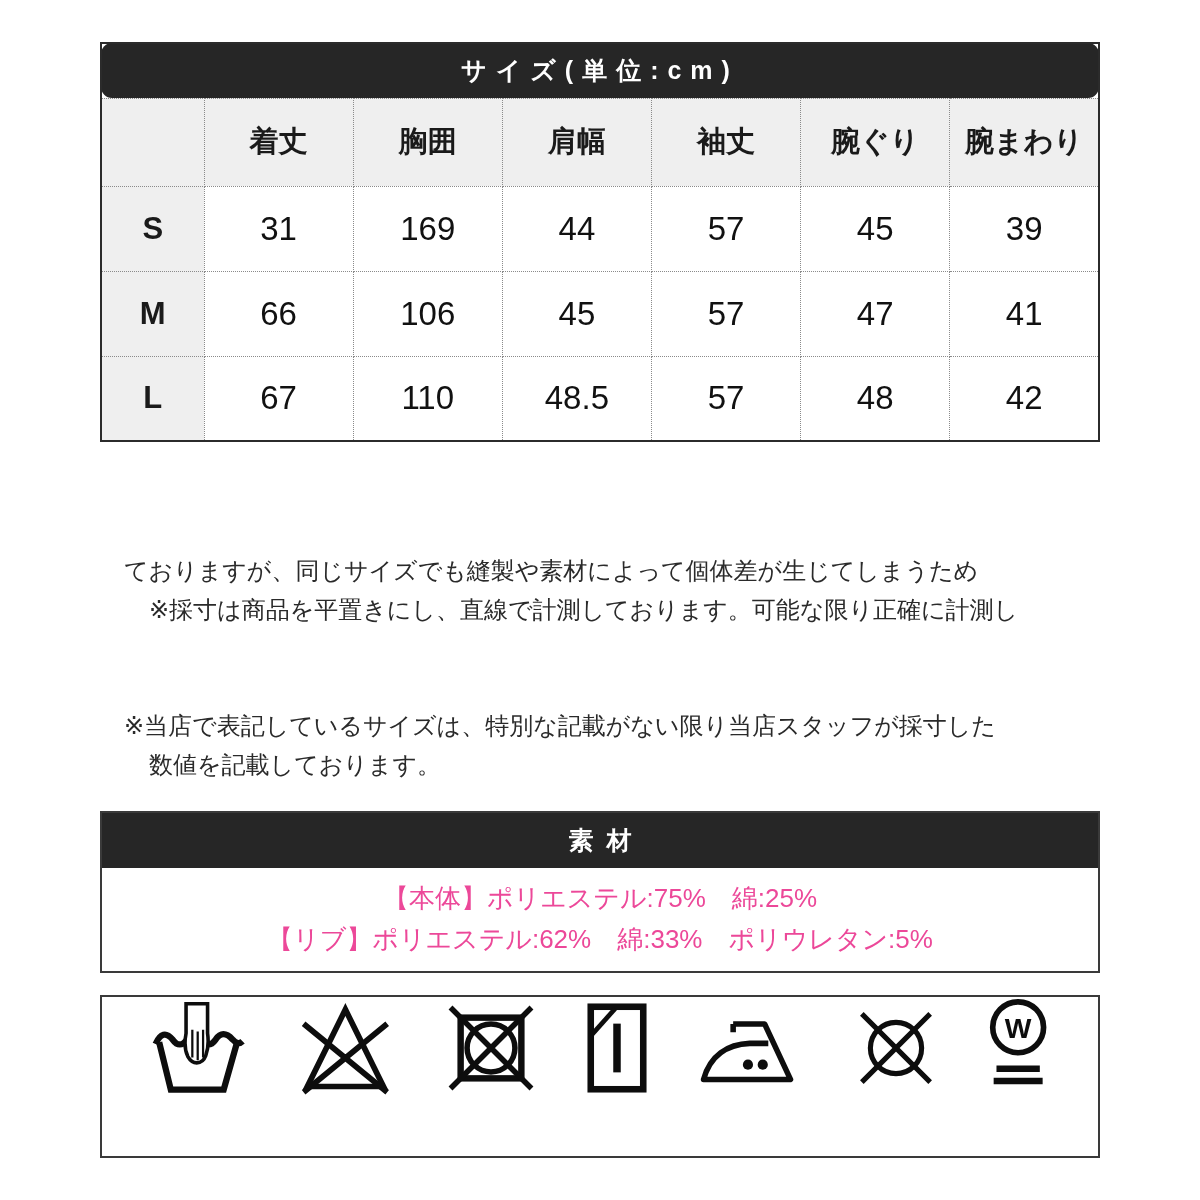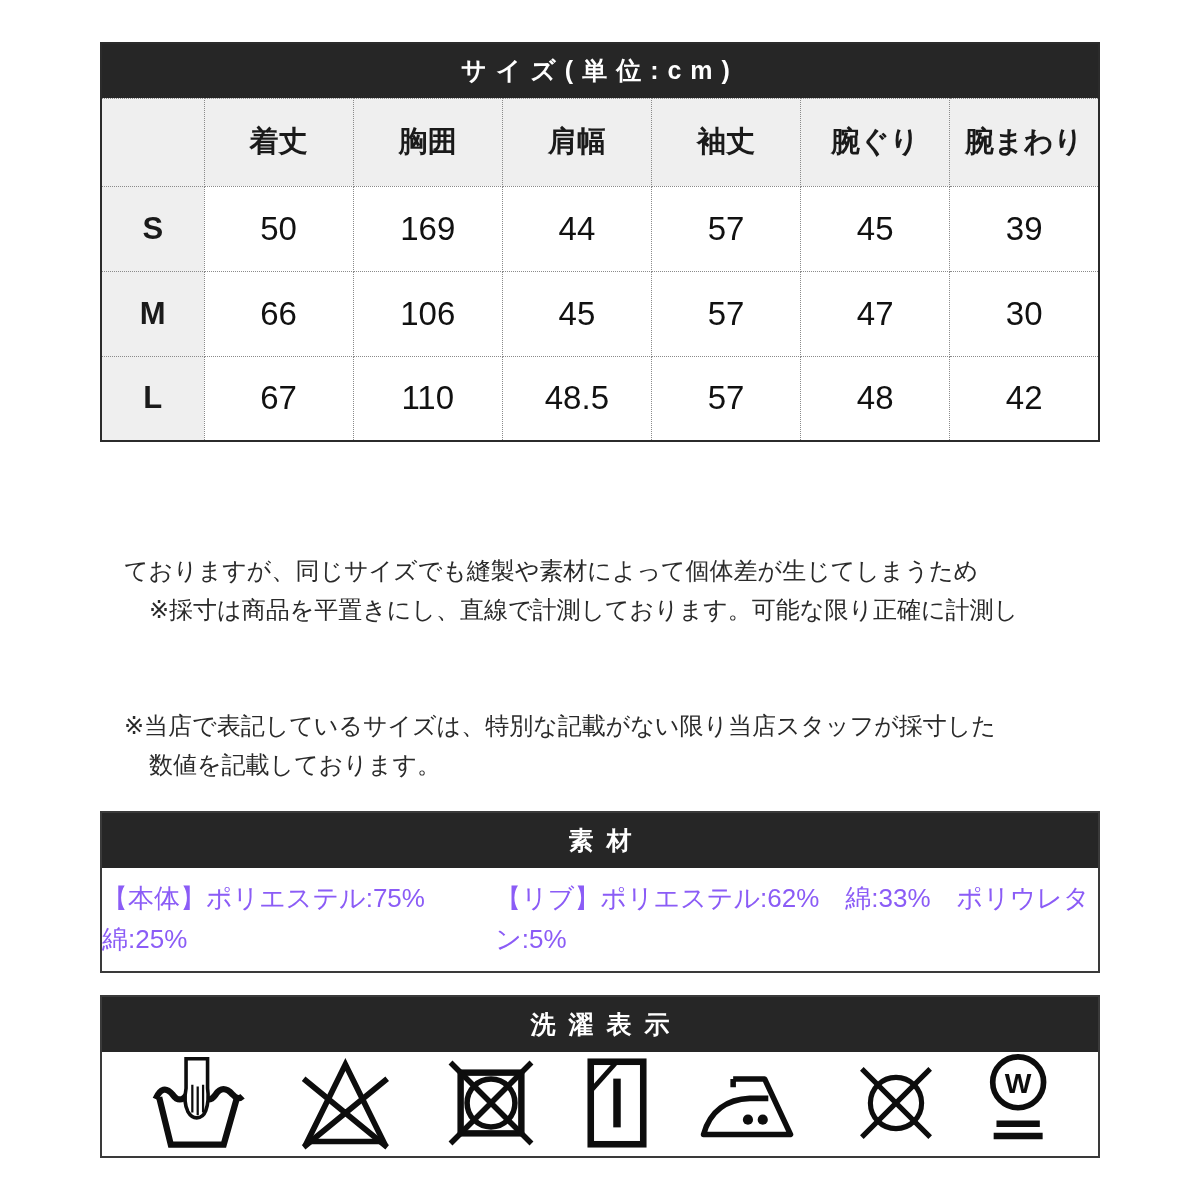--- a/index.html
+++ b/index.html
@@ -23,20 +23,21 @@
   }
   col.c0 { width: 103px; }
   th.title-bar {
     height: 55px;
     background: #262626;
     color: #ffffff;
     font-size: 25px;
     font-weight: bold;
     letter-spacing: 9px;
     text-align: center;
+    border-radius: 11px;
   }
   tr.cols th {
     height: 88px;
     background: #efefef;
     font-size: 29px;
     font-weight: bold;
     text-align: center;
     border: 1px dotted #8a8a8a;
     font-family: Liberation Mono, monospace;
   }
@@ -76,23 +77,23 @@
     color: #ffffff;
     font-size: 25px;
     font-weight: bold;
     letter-spacing: 13px;
     text-indent: 13px;
     display: flex; align-items: center; justify-content: center;
   }
   .material-section { top: 811px; height: 162px; }
   .material-lines {
     height: 101px;
-    display: flex; flex-direction: row;
+    display: flex; flex-direction: column;
     align-items: center; justify-content: center;
-    font-size: 26px; line-height: 41px; color: #8b5cf6;
+    font-size: 26px; line-height: 41px; color: #ec4899;
   }
   .laundry-section { top: 995px; height: 163px; }
   .laundry-icons {
     height: 102px;
     display: flex; align-items: center; justify-content: space-between;
     padding: 0 50px;
   }
   .laundry-icons svg { display: block; }
   .cs { stroke: #0d0d0d; fill: none; }
 </style>
@@ -115,35 +116,35 @@
         <th>胸囲</th>
         <th>肩幅</th>
         <th>袖丈</th>
         <th>腕ぐり</th>
         <th>腕まわり</th>
       </tr>
     </thead>
     <tbody>
       <tr>
         <th>S</th>
-        <td>50</td>
+        <td>31</td>
         <td>169</td>
         <td>44</td>
         <td>57</td>
         <td>45</td>
         <td>39</td>
       </tr>
       <tr>
         <th>M</th>
         <td>66</td>
         <td>106</td>
         <td>45</td>
         <td>57</td>
         <td>47</td>
-        <td>30</td>
+        <td>41</td>
       </tr>
       <tr>
         <th>L</th>
         <td>67</td>
         <td>110</td>
         <td>48.5</td>
         <td>57</td>
         <td>48</td>
         <td>42</td>
       </tr>
@@ -162,21 +163,20 @@
 
 <section class="boxed material-section">
   <div class="bar">素材</div>
   <div class="material-lines">
     <div>【本体】ポリエステル:75%　綿:25%</div>
     <div>【リブ】ポリエステル:62%　綿:33%　ポリウレタン:5%</div>
   </div>
 </section>
 
 <section class="boxed laundry-section">
-  <div class="bar">洗濯表示</div>
   <div class="laundry-icons">
 
     <svg height="95" viewBox="0 0 104 106">
       <path class="cs" stroke-width="7" d="M4 48 Q12 30 23 43 Q31 54 39 43 Q47 32 55 43 Q63 54 71 43 Q79 31 90 43 Q96 50 101 45"></path>
       <path class="cs" stroke-width="7" d="M8 46 L21 99 L80 99 L95 46"></path>
       <path d="M38 3 L38 36 Q35 52 40 62 Q44 69 50 69 Q57 69 60 61 Q64 50 62 36 L62 3 Z" fill="#ffffff" stroke="#0d0d0d" stroke-width="4"></path>
       <path class="cs" stroke-width="2.5" d="M45 32 V63 M51 34 V66 M57 32 V63"></path>
     </svg>
 
     <svg height="95" viewBox="0 0 104 100">

